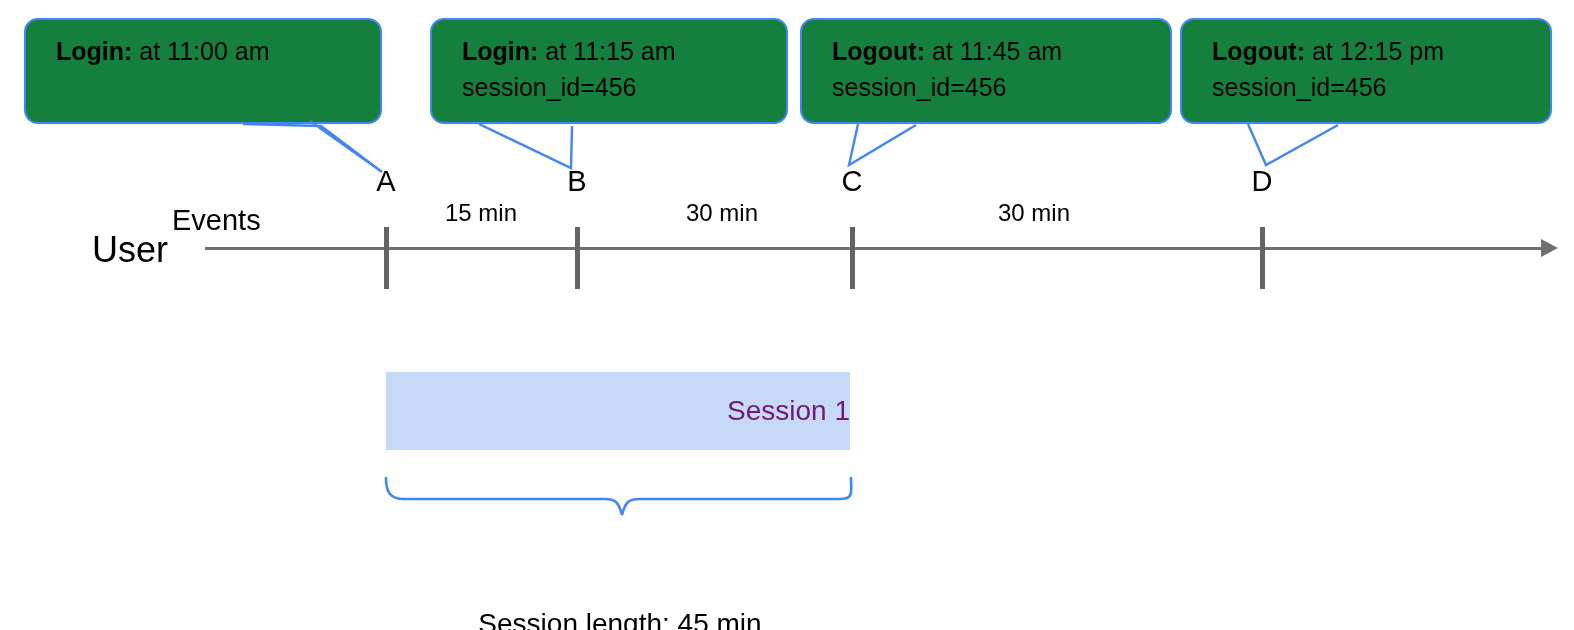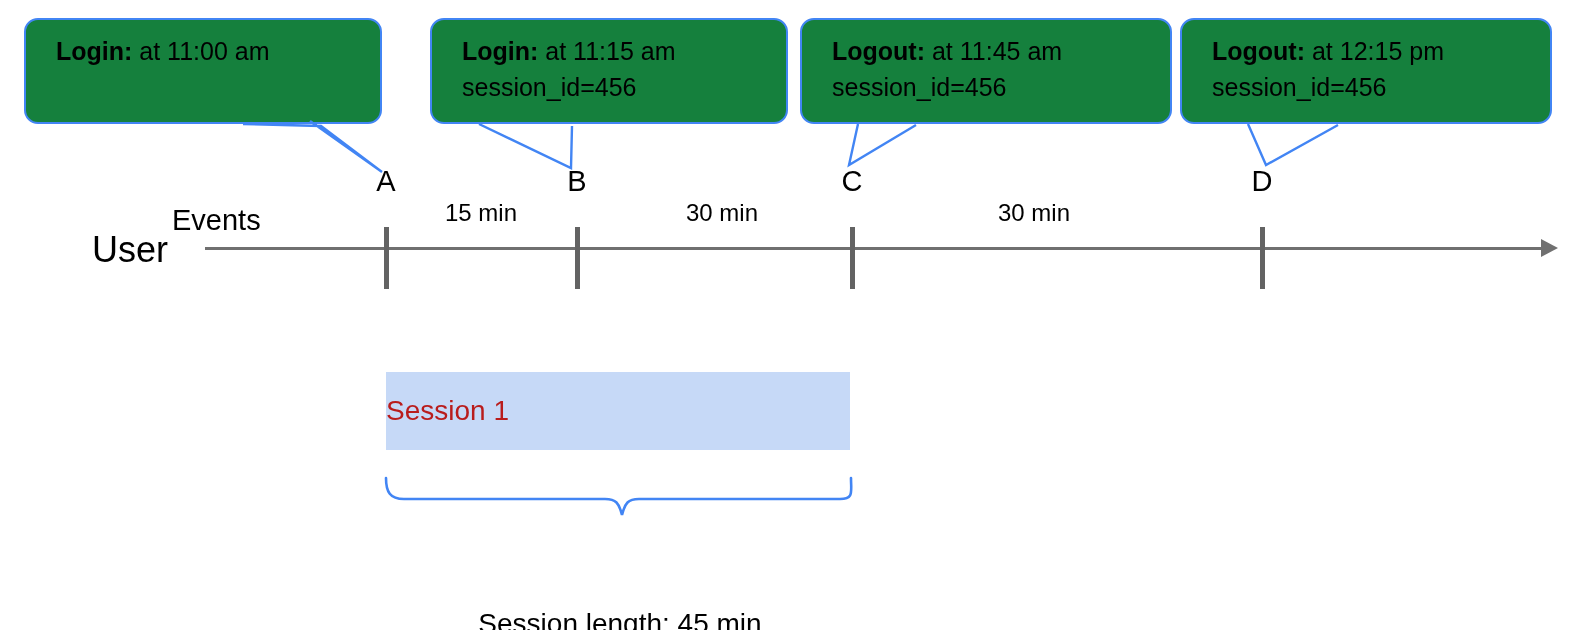--- a/index.html
+++ b/index.html
@@ -82,23 +82,23 @@
     font-size: 24px;
     transform: translateX(-50%);
     white-space: nowrap;
   }
   
   .session-bar {
     position: absolute;
     background: #c6d9f7;
     display: flex;
     align-items: center;
-    justify-content: flex-start;
+    justify-content: flex-end;
     font-size: 28px;
-    color: #b91c1c;
+    color: #701a75;
   }
   
   .brace-svg {
     position: absolute;
     overflow: visible;
   }
   .caption {
     position: absolute;
     font-size: 28px;
     text-align: center;

